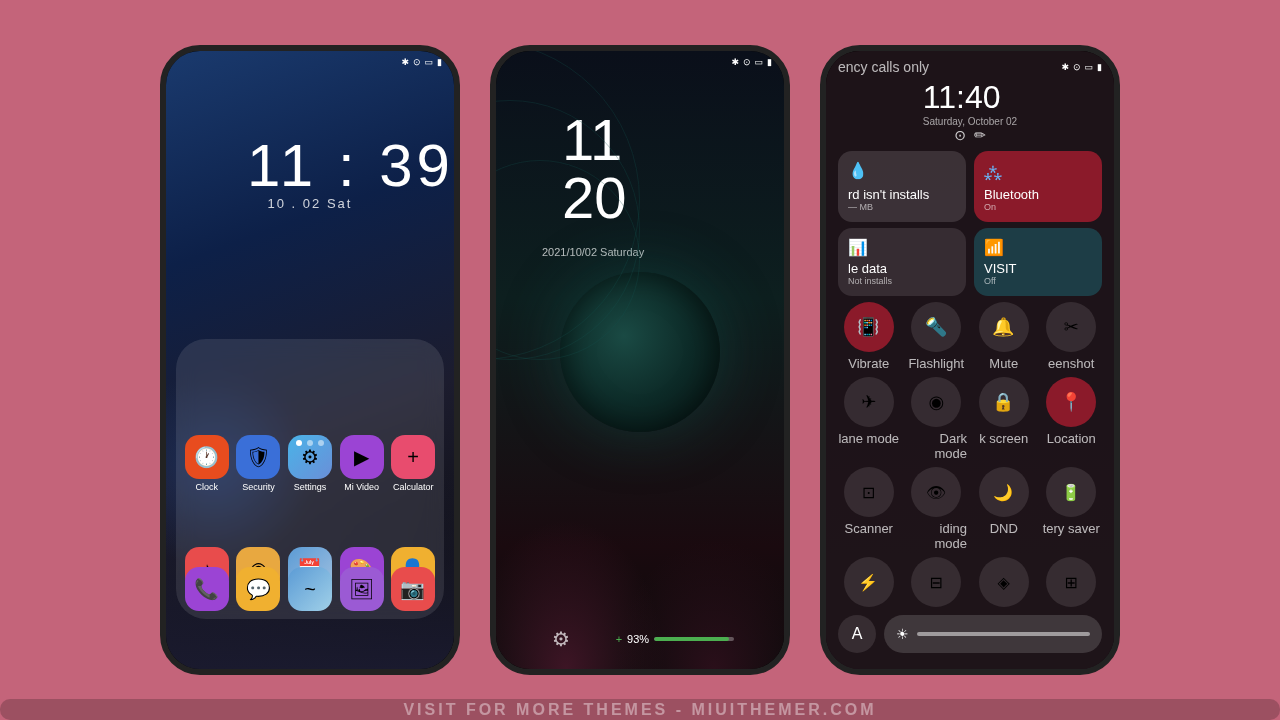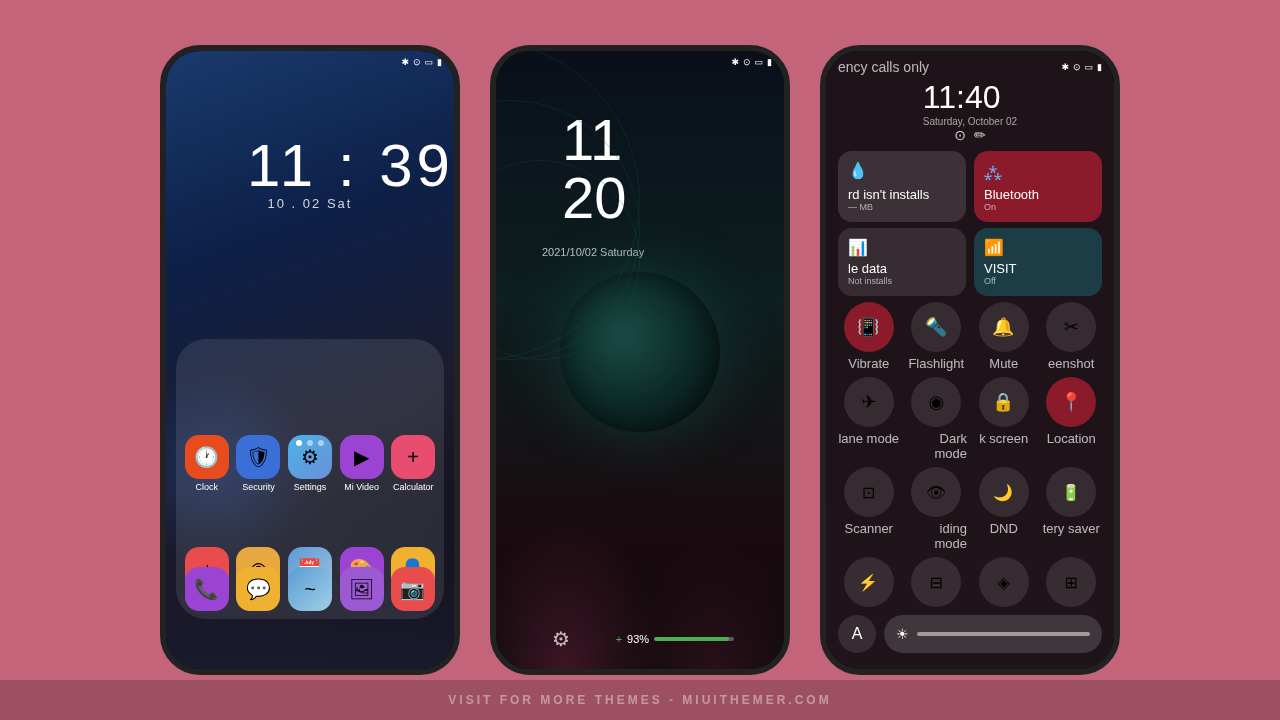--- a/index.html
+++ b/index.html
@@ -521,29 +521,30 @@
       background: rgba(255,255,255,0.5);
       border-radius: 2px;
     }
 
     
     .watermark {
       position: absolute;
       bottom: 0;
       left: 0;
       right: 0;
-      height: 40px;
+      height: 21px;
       display: flex;
       align-items: center;
       justify-content: center;
       color: rgba(255,255,255,0.4);
-      font-size: 12px;
+      font-size: 16px;
       font-weight: bold;
       letter-spacing: 3px;
       z-index: 100;
+      border-radius: 10px;
     }
   </style>
 </head>
 <body>
 
 <div class="phone">
   <div class="phone-inner">
     <div class="phone1-bg">
       <div class="phone1-wave"></div>
       <div class="phone1-curve"></div>

